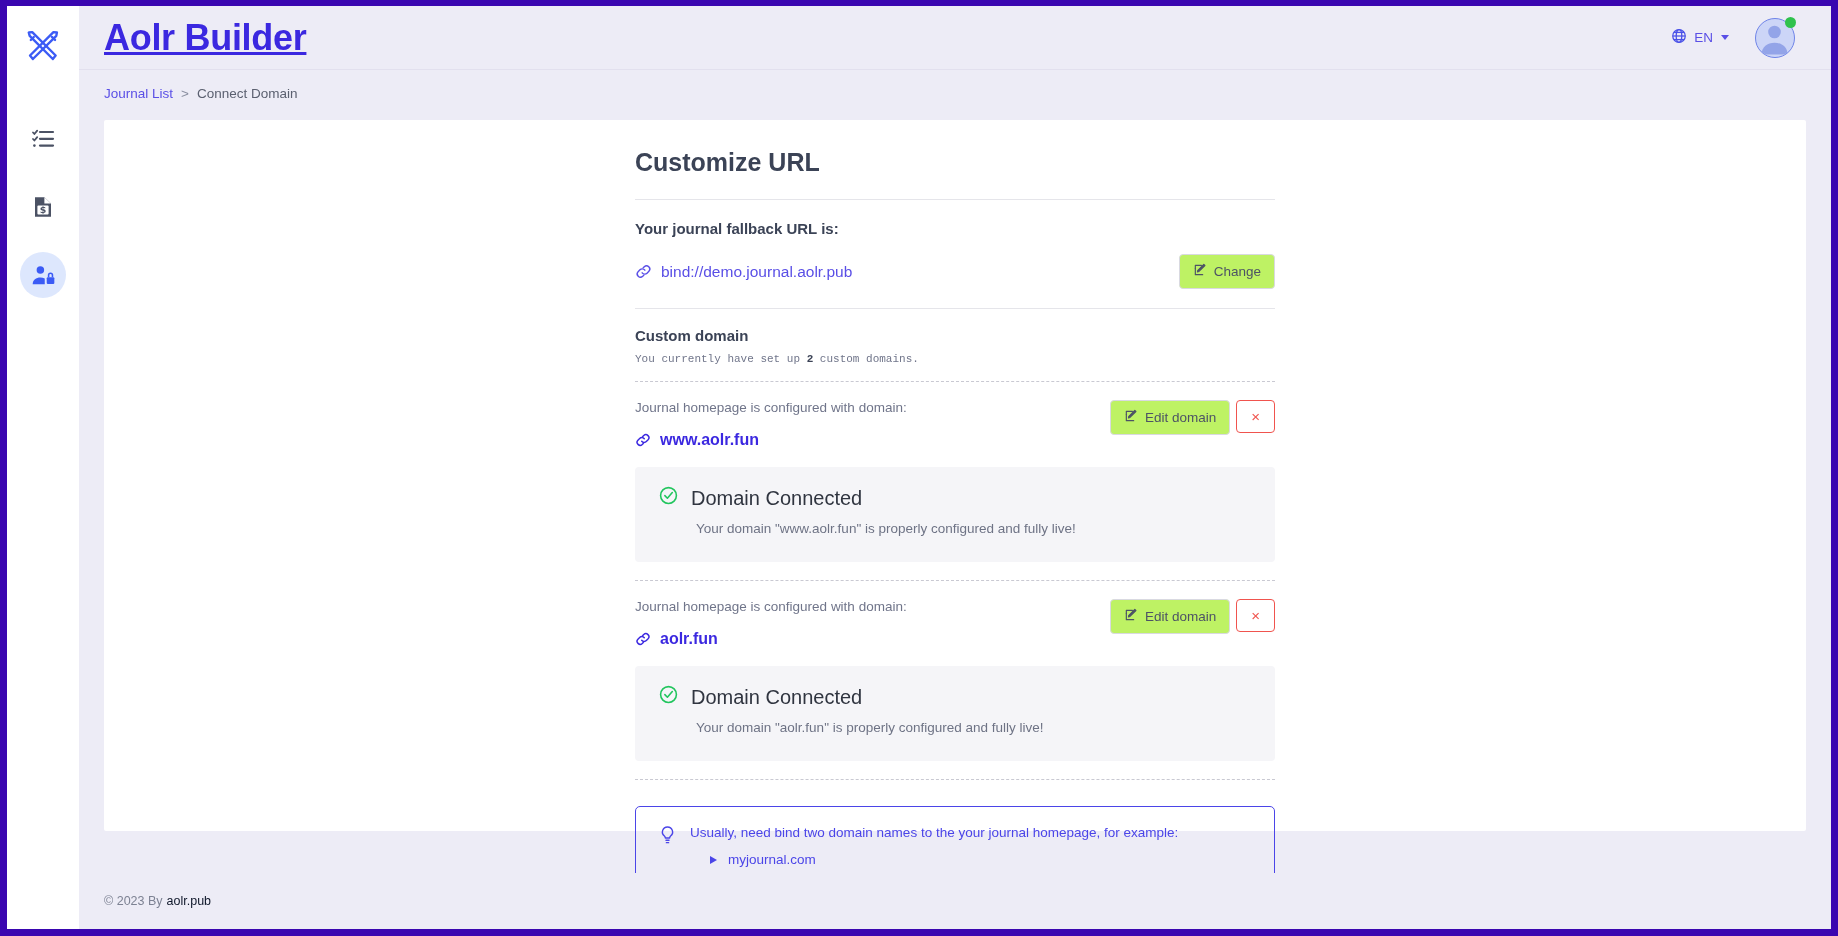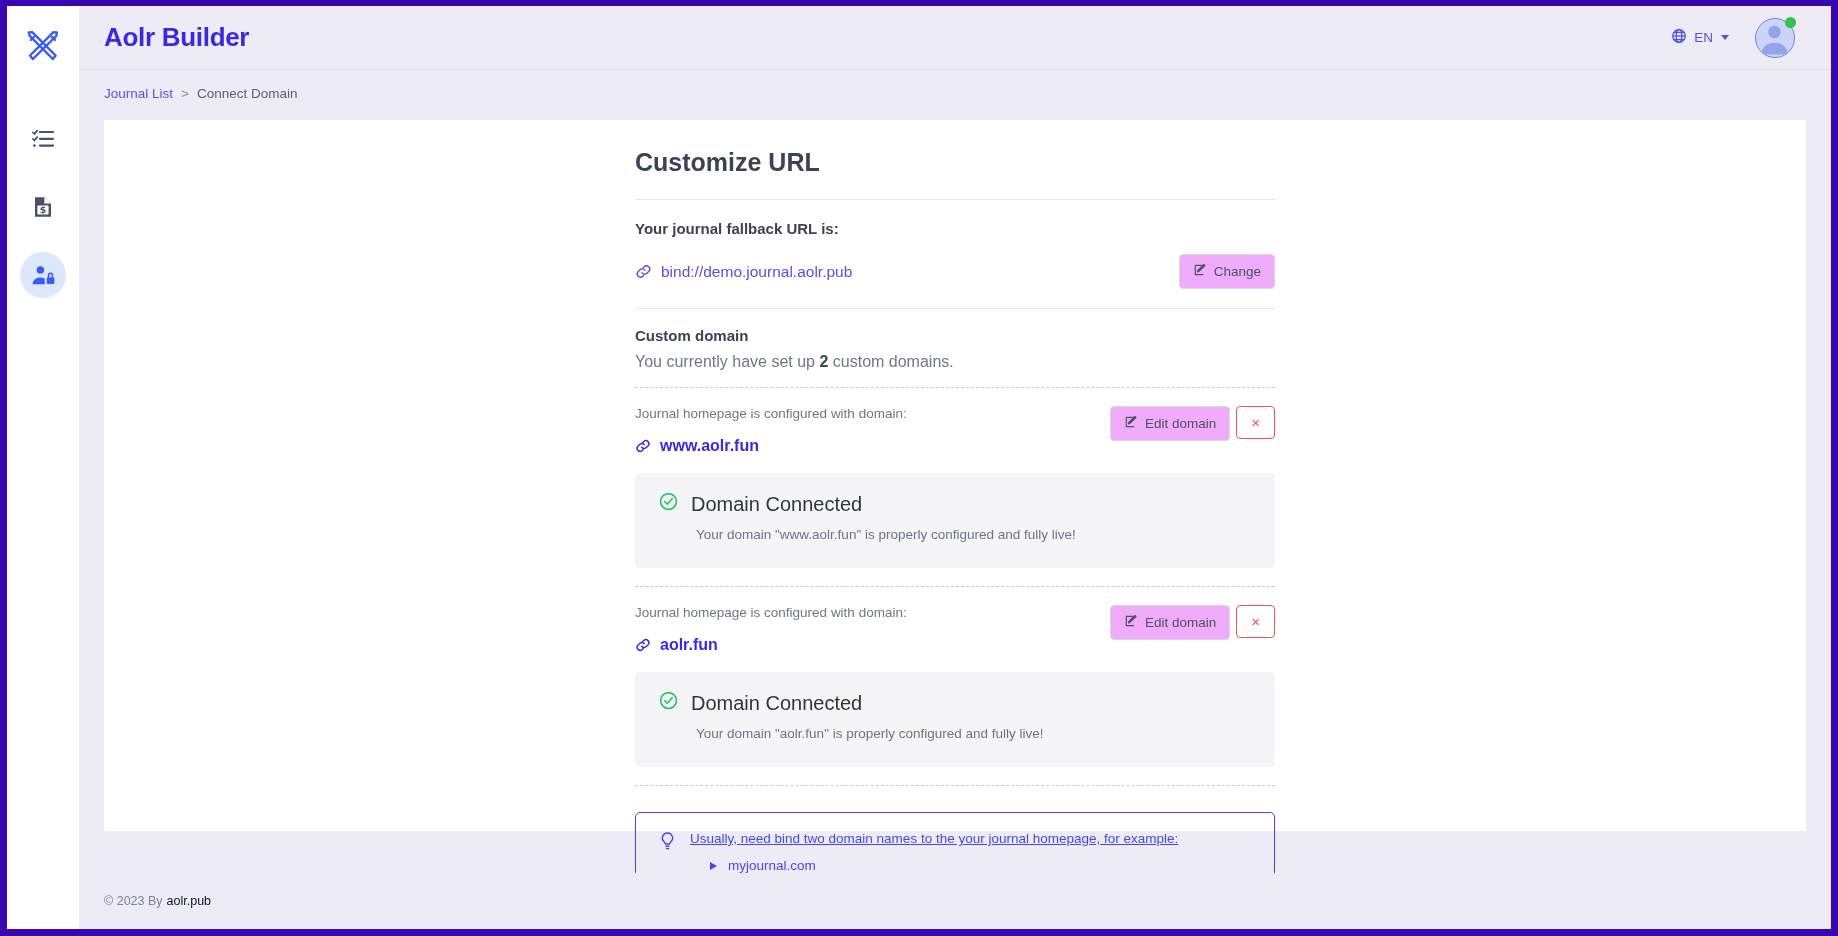--- a/index.html
+++ b/index.html
@@ -55,24 +55,25 @@
   .header {
     height: 64px;
     flex: 0 0 64px;
     background: #edecf6;
     display: flex;
     align-items: center;
     padding: 0 36px 0 25px;
     border-bottom: 1px solid #e2e0ee;
   }
   .app-title {
-    font-size: 26px;
+    font-size: 36px;
     font-weight: bold;
     color: #3b28e0;
     letter-spacing: -0.3px;
+    text-decoration: underline;
   }
   .header-right {
     margin-left: auto;
     display: flex;
     align-items: center;
     gap: 26px;
   }
   .lang {
     display: flex; align-items: center; gap: 7px;
     color: #5a4fe6; font-size: 13.5px; cursor: pointer;
@@ -139,42 +140,42 @@
     margin-top: 17px;
   }
   .link-text {
     font-size: 15.5px; color: #5a4fe6; text-decoration: none; cursor: pointer;
   }
   .ico-link { margin-right: 9px; display: inline-flex; }
 
   .btn {
     display: inline-flex; align-items: center; gap: 7px;
     border: 1px solid #d9d9e1;
-    background: #f0abfc;
+    background: #bef264;
     border-radius: 4px;
     padding: 8px 13px;
     font-size: 13.5px;
     color: #4d5365;
     cursor: pointer;
     white-space: nowrap;
   }
   .btn-danger {
     border: 1px solid #f0544e;
     color: #f0544e;
     padding: 8px 14px;
     font-size: 15px;
     line-height: 1;
     background: #fff;
     border-radius: 4px;
     cursor: pointer;
   }
   .btn-group { margin-left: auto; display: flex; gap: 6px; align-items: flex-start; }
 
   .custom-sec { padding: 18px 0 16px; }
-  .sub-note { font-size: 16px; color: #70758a; margin-top: 9px; }
+  .sub-note { font-size: 11px; color: #70758a; margin-top: 9px; font-family: Liberation Mono, monospace; }
   .sub-note b { color: #3b4356; }
 
   .dom-block { padding: 18px 0 0; }
   .dom-row { display: flex; align-items: flex-start; }
   .dom-label { font-size: 13.5px; color: #70758a; }
   .dom-name {
     font-size: 16px; font-weight: bold; color: #3b28e0;
     display: flex; align-items: center; margin-top: 16px;
     text-decoration: none; cursor: pointer;
   }
@@ -196,21 +197,21 @@
 
   .tip {
     border: 1.5px solid #4b45e8;
     border-radius: 5px;
     margin-top: 26px;
     padding: 18px 22px 22px;
     display: flex;
     gap: 13px;
   }
   .tip-body { flex: 1; }
-  .tip-lead { font-size: 13.5px; color: #4b45e8; text-decoration: underline; }
+  .tip-lead { font-size: 13.5px; color: #4b45e8; }
   .tip-list { margin-top: 10px; margin-left: 20px; }
   .tip-li {
     font-size: 13.5px; color: #4b45e8;
     display: flex; align-items: center; gap: 11px;
     padding: 2px 0;
   }
   .tri {
     width: 0; height: 0;
     border-top: 4.5px solid transparent;
     border-bottom: 4.5px solid transparent;

